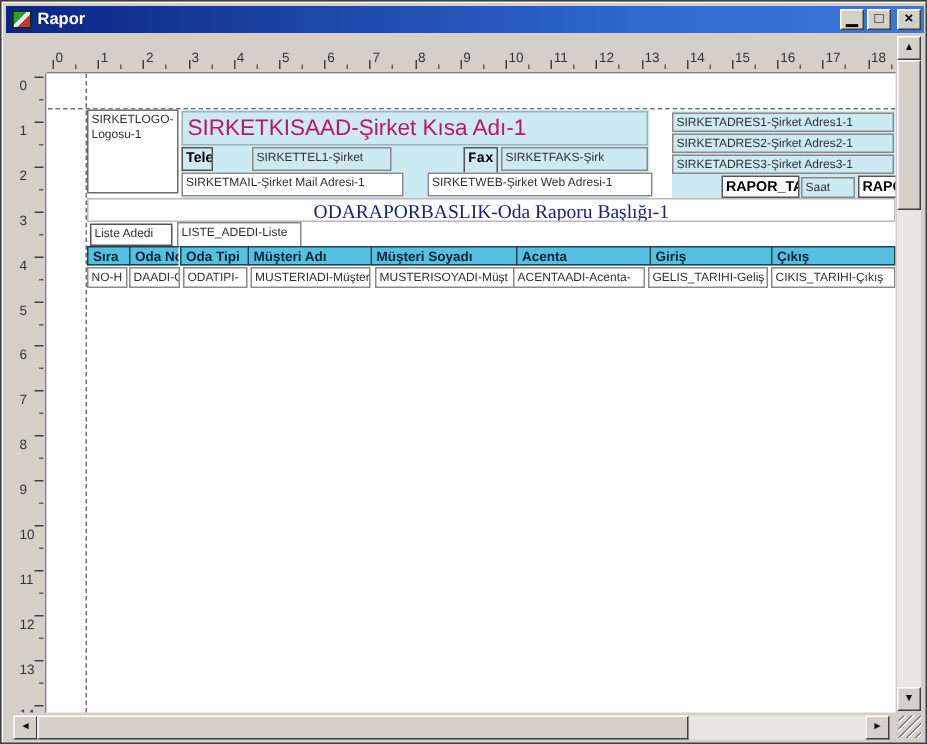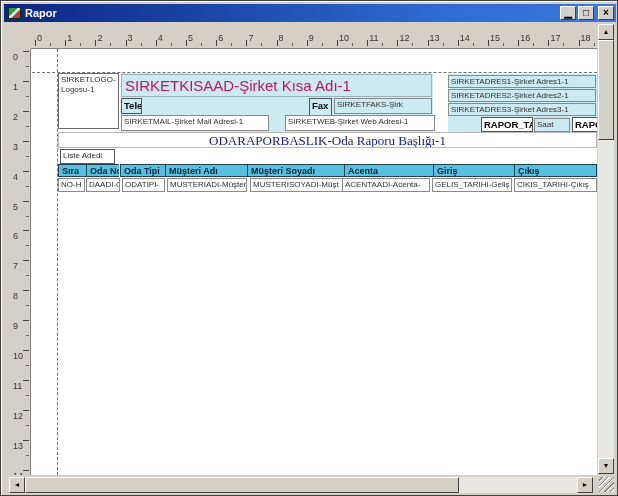--- a/index.html
+++ b/index.html
@@ -181,38 +181,40 @@
     <div class="paleband" style="left:417px;top:25px;width:149px;height:58px;"></div>
 
     <div class="obj" style="left:27px;top:24px;width:61px;height:56px;border-color:#6b6b6b;white-space:normal;">
       <span>SIRKETLOGO-</span><br>
       <span>Logosu-1</span>
     </div>
 
     <div class="obj pale bigtitle" style="left:90px;top:25px;width:311px;height:23px;">SIRKETKISAAD-Şirket Kısa Adı-1</div>
 
     <div class="obj pale boldlab" style="left:90px;top:49px;width:21px;height:16px;">Telefon</div>
-    <div class="obj pale boldlab" style="left:278px;top:49px;width:23px;height:28px;">Fax</div>
+    <div class="obj pale" style="left:137px;top:49px;width:93px;height:16px;">SIRKETTEL1-Şirket</div>
+    <div class="obj pale boldlab" style="left:278px;top:49px;width:23px;height:28px;font-family:Liberation Mono, monospace;">Fax</div>
     <div class="obj pale" style="left:303px;top:49px;width:98px;height:16px;">SIRKETFAKS-Şirk</div>
 
     <div class="obj" style="left:90px;top:66px;width:148px;height:16px;">SIRKETMAIL-Şirket Mail Adresi-1</div>
     <div class="obj" style="left:254px;top:66px;width:150px;height:16px;">SIRKETWEB-Şirket Web Adresi-1</div>
 
     <div class="obj pale" style="left:417px;top:26px;width:148px;height:13px;">SIRKETADRES1-Şirket Adres1-1</div>
     <div class="obj pale" style="left:417px;top:40px;width:148px;height:13px;">SIRKETADRES2-Şirket Adres2-1</div>
     <div class="obj pale" style="left:417px;top:54px;width:148px;height:13px;">SIRKETADRES3-Şirket Adres3-1</div>
 
     <div class="obj pale" style="left:417px;top:83px;width:31px;height:14px;">Tarih</div>
     <div class="obj boldlab" style="left:450px;top:68px;width:52px;height:15px;">RAPOR_TA</div>
     <div class="obj pale" style="left:503px;top:69px;width:36px;height:14px;">Saat</div>
     <div class="obj boldlab" style="left:541px;top:68px;width:26px;height:15px;">RAPOR</div>
 
     <div class="bandtitle" style="left:27px;top:83px;width:539px;height:16px;font-family:Liberation Serif, serif;">ODARAPORBASLIK-Oda Raporu Başlığı-1</div>
 
     <div class="obj" style="left:29px;top:100px;width:55px;height:15px;border-color:#555;">Liste Adedi</div>
+    <div class="obj" style="left:87px;top:99px;width:83px;height:17px;">LISTE_ADEDI-Liste</div>
 
     <div class="hdr" style="left:27px;width:28px;">Sıra</div>
     <div class="hdr" style="left:55px;width:33px;">Oda No</div>
     <div class="hdr" style="left:89px;width:45px;">Oda Tipi</div>
     <div class="hdr" style="left:134px;width:82px;">Müşteri Adı</div>
     <div class="hdr" style="left:216px;width:97px;">Müşteri Soyadı</div>
     <div class="hdr" style="left:313px;width:89px;">Acenta</div>
     <div class="hdr" style="left:402px;width:81px;">Giriş</div>
     <div class="hdr" style="left:483px;width:83px;border-right:1px solid #23424e;">Çıkış</div>
 

